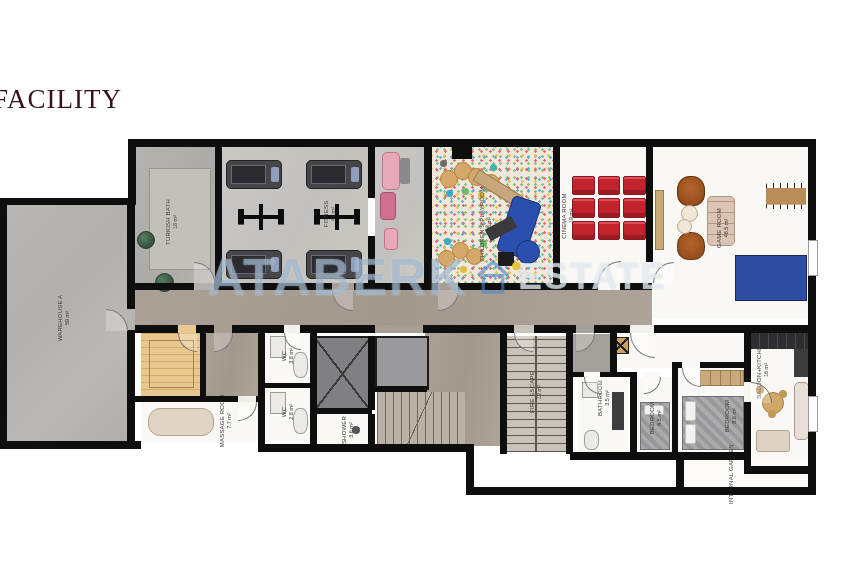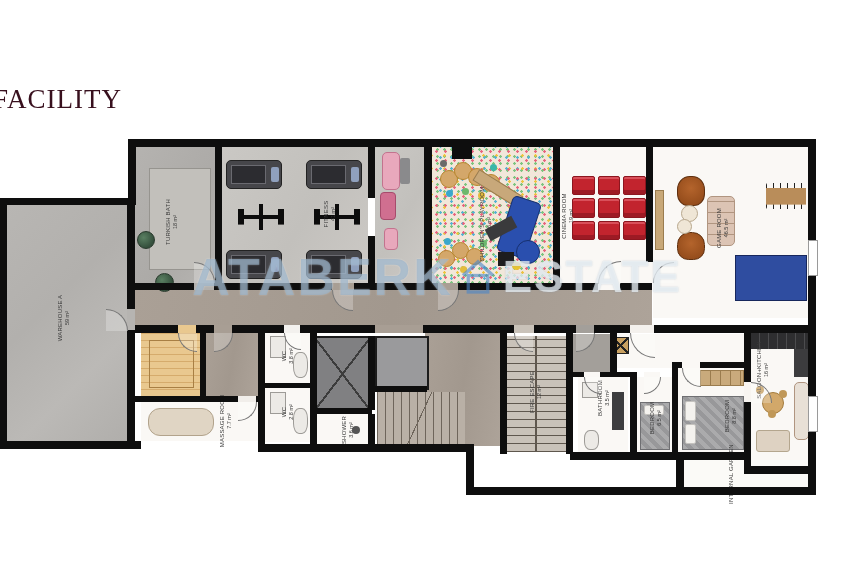--- a/index.html
+++ b/index.html
@@ -83,21 +83,21 @@
   .bed { background:#98989a; border:1px solid #6f6f72;
          background-image:repeating-linear-gradient(45deg, rgba(255,255,255,.18) 0 4px, transparent 4px 8px); }
   .pillow { background:#f4f2ee; border:1px solid #c4c2be; border-radius:2px; }
   .massage-table { background:#e0d5c4; border:1px solid #b2a38c; border-radius:12px; }
   .fixture { background:#eceae6; border:1px solid #9d9b97; }
 
   
   .wm { position:absolute; z-index:60; pointer-events:none; }
   .wm-row1 { left:272px; top:250px; width:330px; height:54px; display:flex; align-items:center; justify-content:center; gap:7px; }
   .wm-brand-a { font-size:52px; font-weight:bold; letter-spacing:2px; color:rgba(143,172,199,.62); text-shadow:0 0 2px rgba(255,255,255,.35); }
-  .wm-brand-b { font-size:44px; font-weight:bold; letter-spacing:2px; color:rgba(238,243,247,.70); text-shadow:0 0 2px rgba(120,150,180,.35); }
+  .wm-brand-b { font-size:36px; font-weight:bold; letter-spacing:2px; color:rgba(238,243,247,.70); text-shadow:0 0 2px rgba(120,150,180,.35); }
   .wm-url { left:276px; top:297px; width:320px; text-align:center; font-size:24px; letter-spacing:1px; color:rgba(252,252,252,.78); text-shadow:0 0 2px rgba(100,100,100,.25); }
 </style>
 </head>
 <body>
 
 <div class="stage">
 
   <div class="page-title">FACILITY</div>
 
   <div class="room floor-concrete" style="left:7px;top:205px;width:120px;height:236px;"></div>

